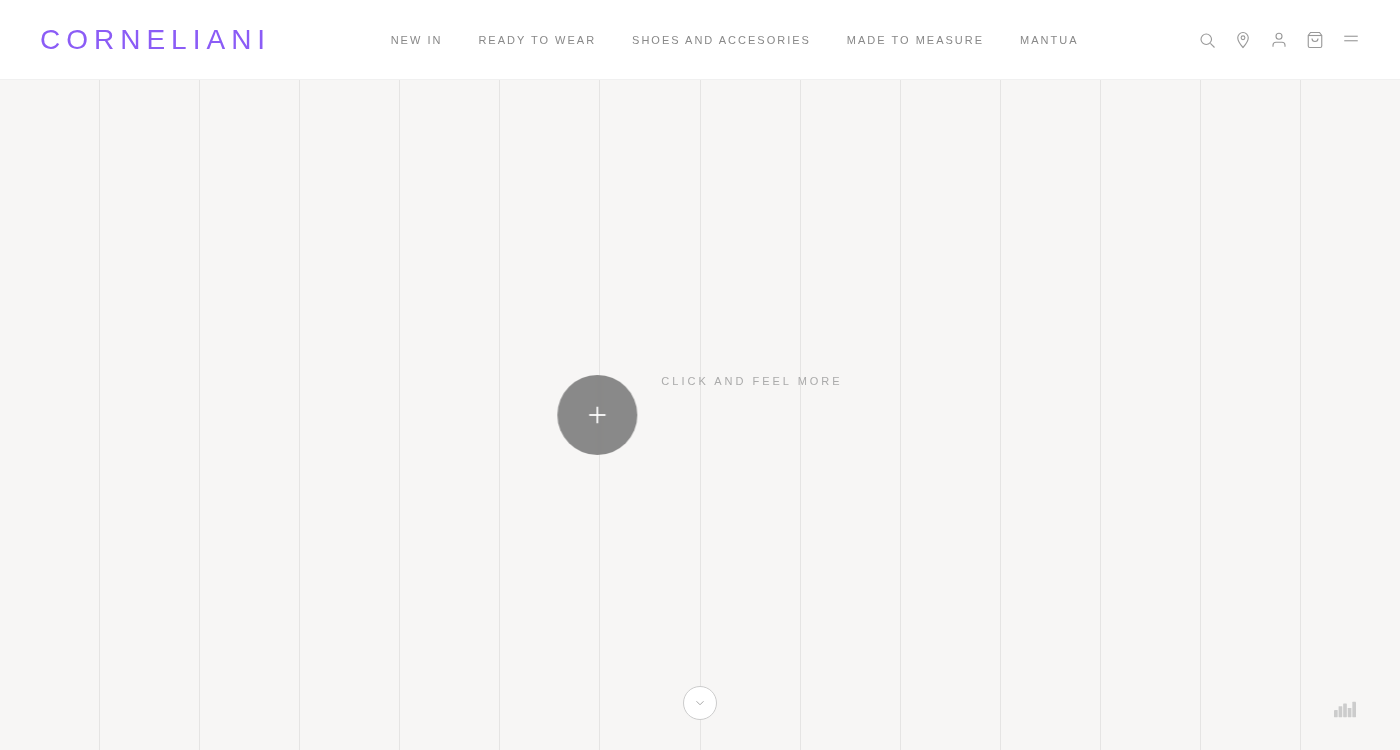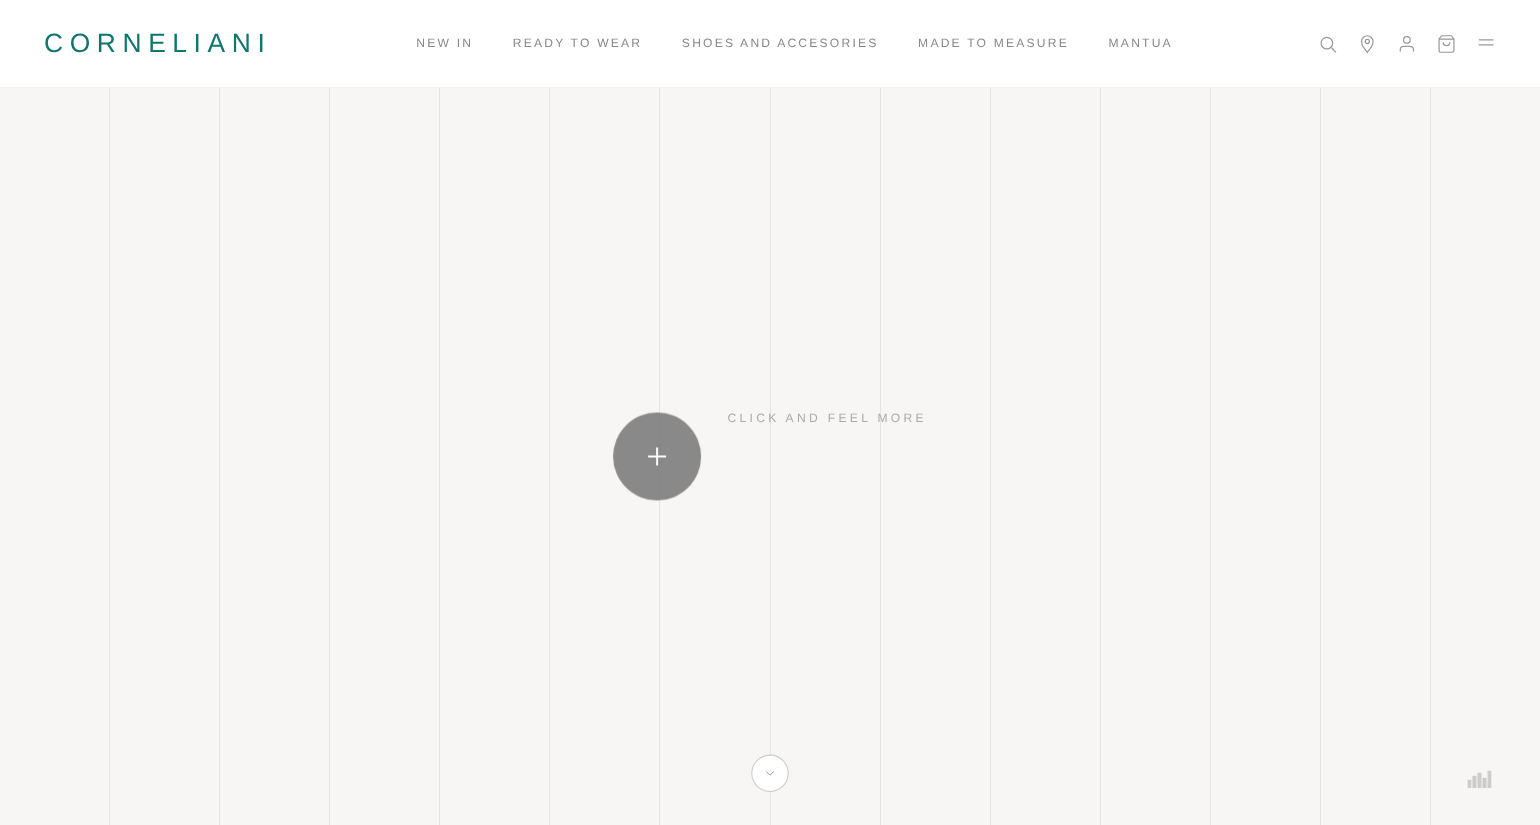--- a/index.html
+++ b/index.html
@@ -26,24 +26,24 @@
       background: #fff;
       display: flex;
       align-items: center;
       justify-content: space-between;
       padding: 0 40px;
       z-index: 100;
       border-bottom: 1px solid rgba(0,0,0,0.06);
     }
 
     .logo {
-      font-size: 24px;
+      font-size: 28px;
       letter-spacing: 6px;
       font-weight: 400;
-      color: #0f766e;
+      color: #8b5cf6;
       text-transform: uppercase;
     }
 
     nav {
       display: flex;
       align-items: center;
       gap: 36px;
     }
 
     nav a {

